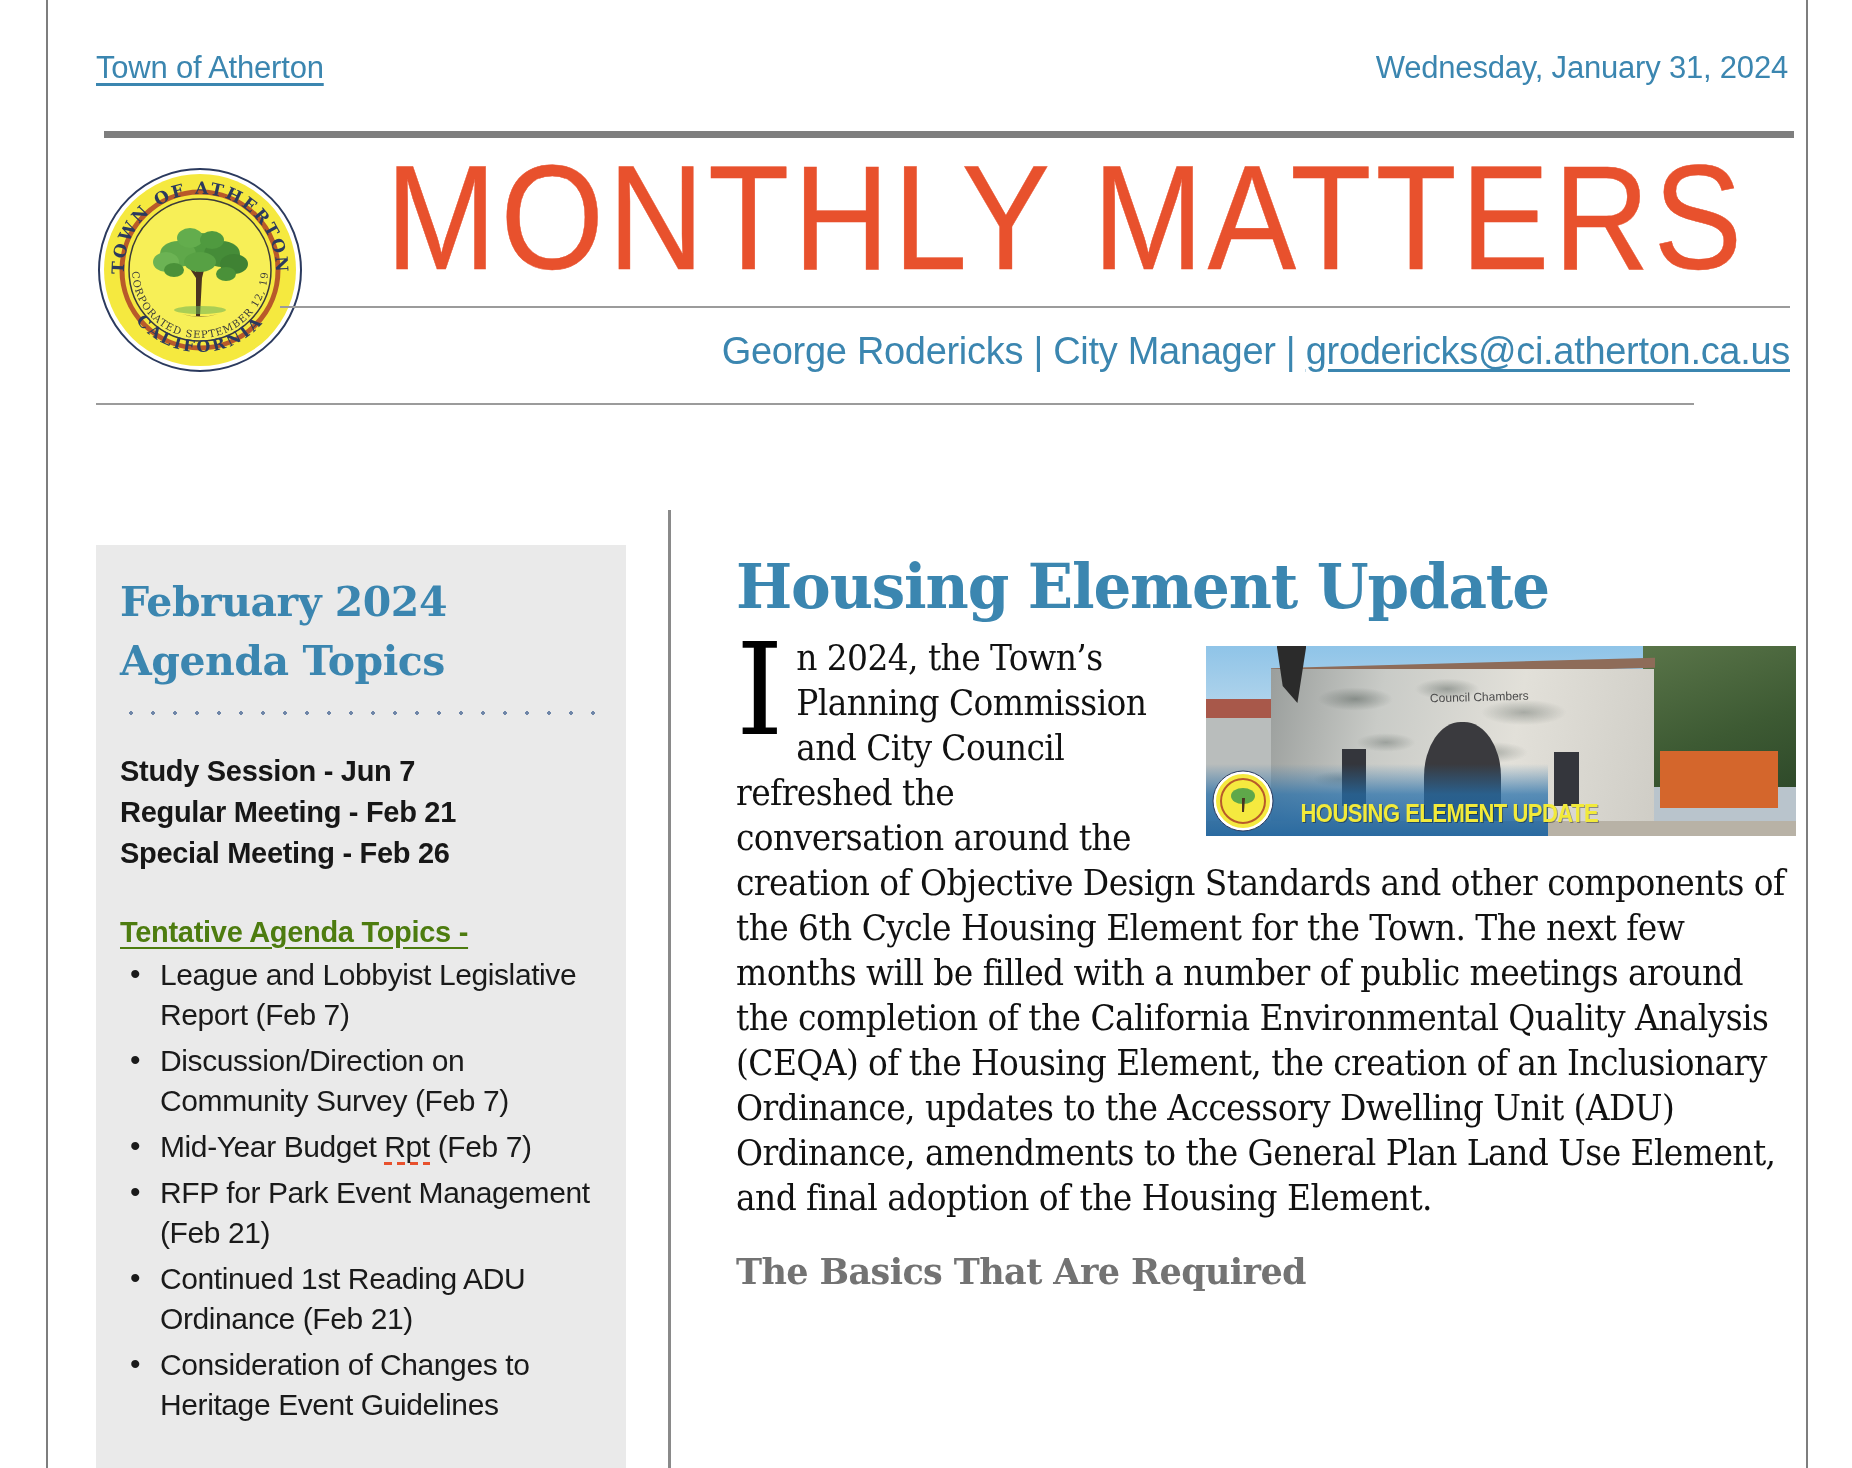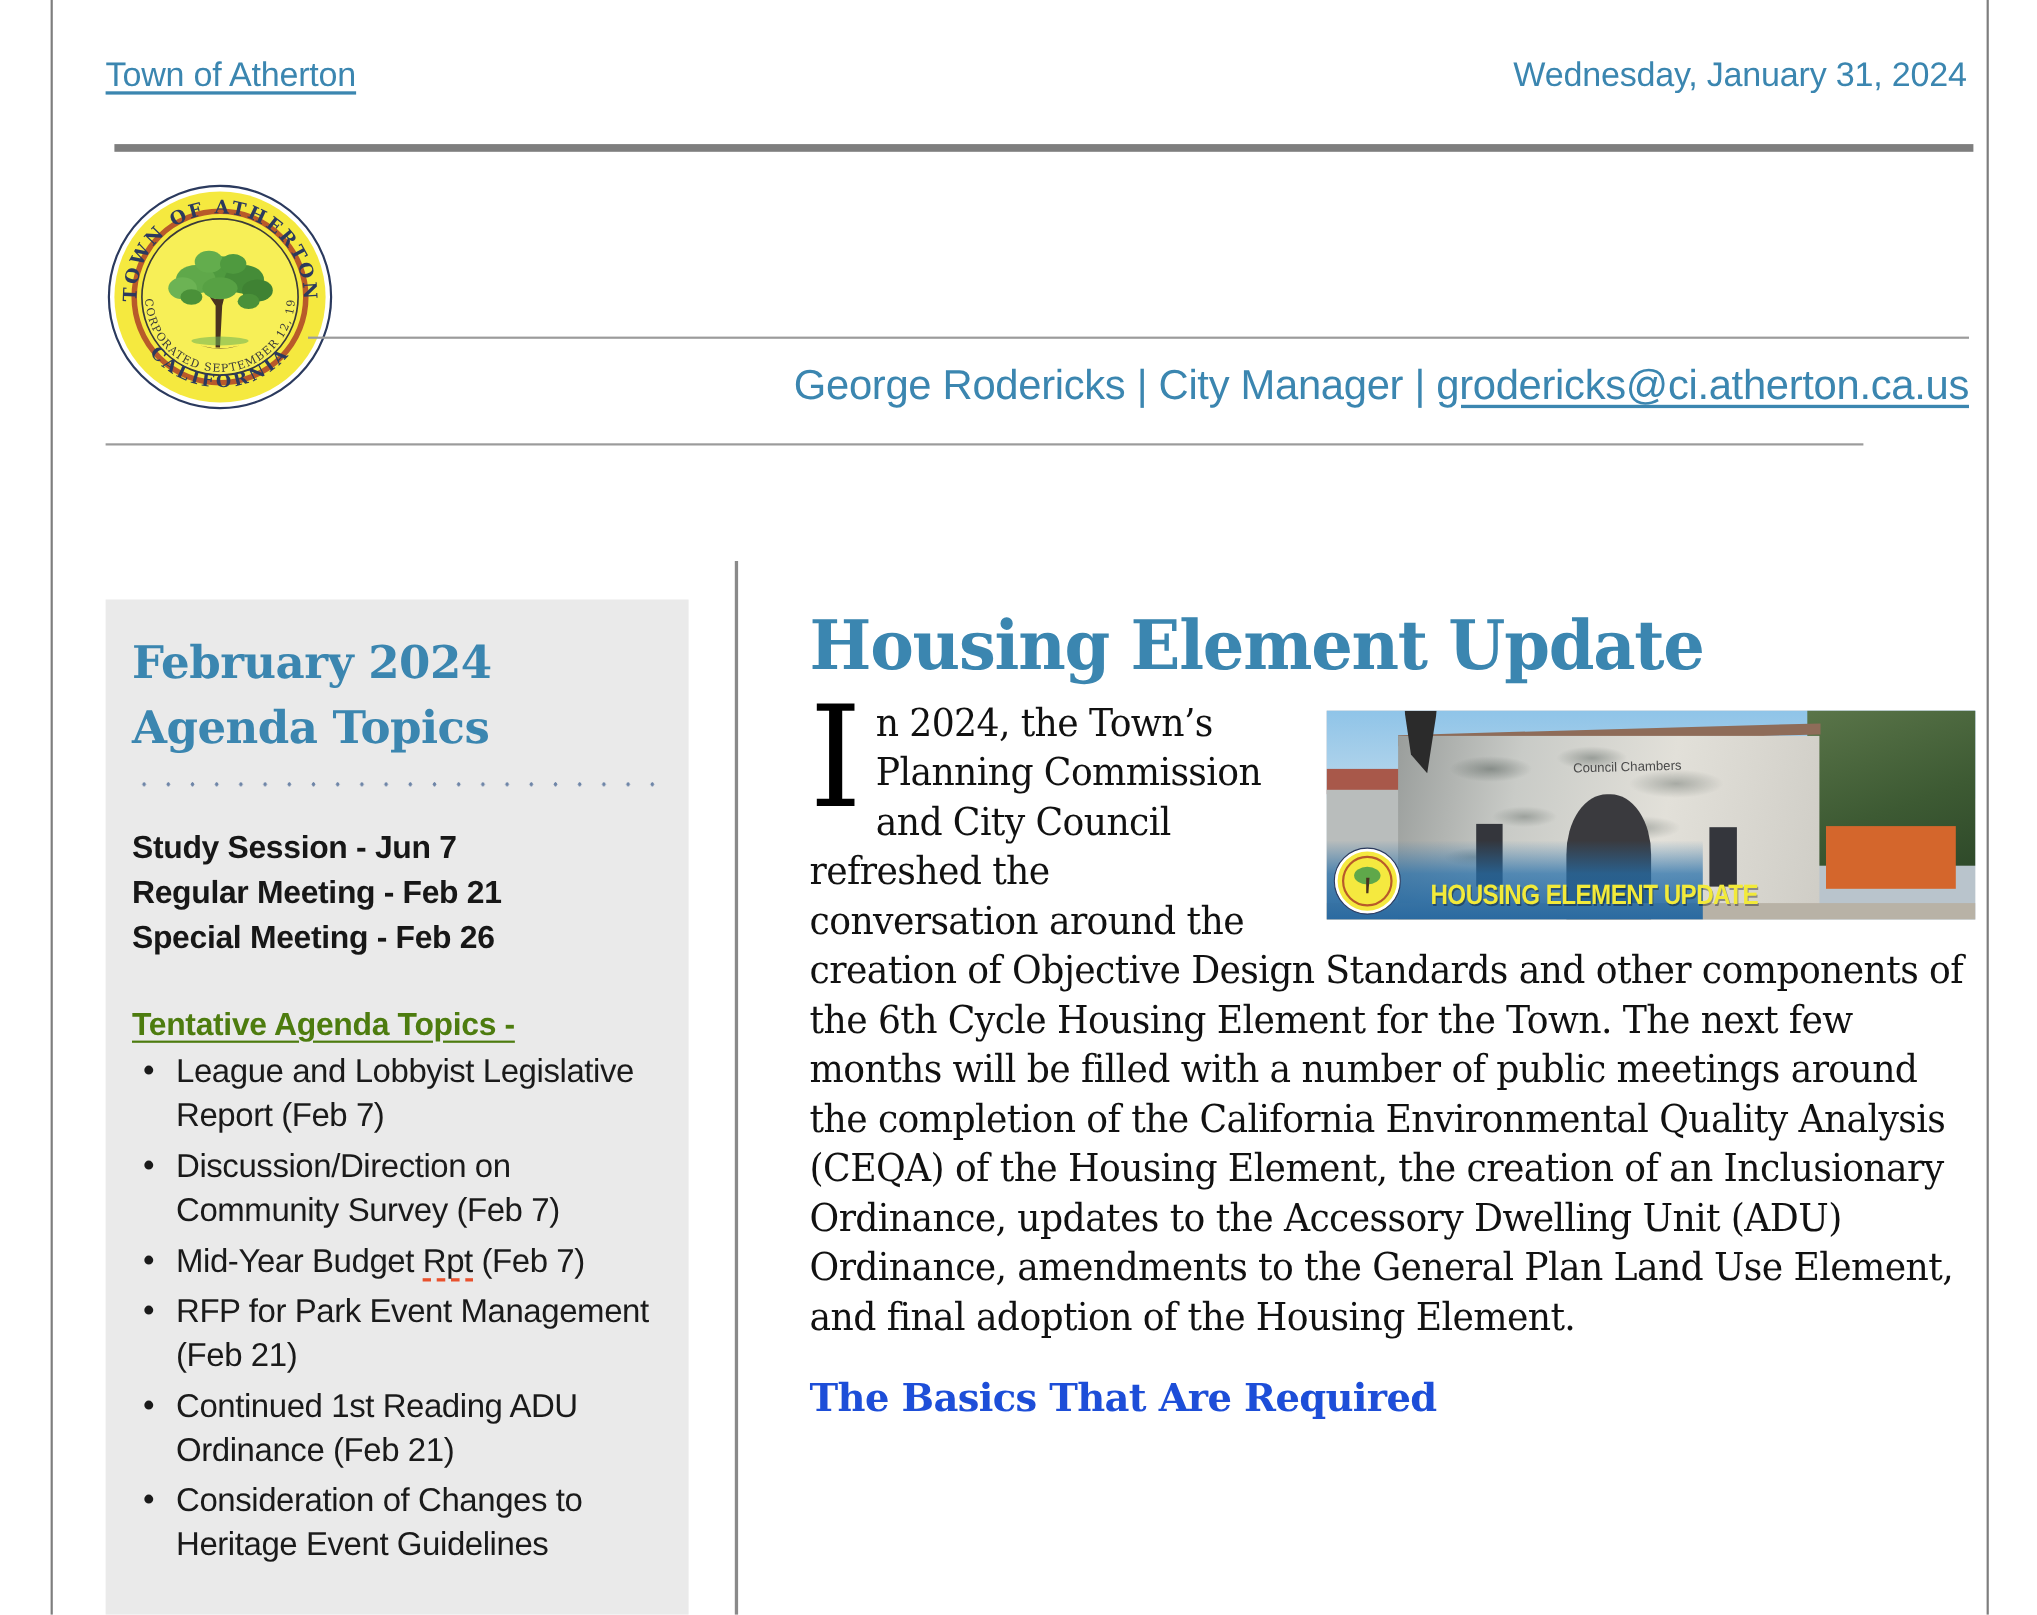--- a/index.html
+++ b/index.html
@@ -339,21 +339,21 @@
     font-size: 128px;
     line-height: 96px;
     font-weight: normal;
     padding: 6px 14px 0 0;
     color: #000;
   }
   .subhead {
     font-family: "DejaVu Serif", serif;
     font-size: 35px;
     font-weight: bold;
-    color: #1d4ed8;
+    color: #737373;
     margin: 30px 0 0 0;
     letter-spacing: -0.6px;
   }
 </style>
 </head>
 <body>
 
 <div id="page">
 
   <div class="page-rule-left"></div>
@@ -400,20 +400,23 @@
           <ellipse cx="94" cy="72" rx="13" ry="10" fill="#63ad4d"></ellipse>
           <ellipse cx="116" cy="74" rx="12" ry="9" fill="#4f9a3f"></ellipse>
           <ellipse cx="104" cy="96" rx="16" ry="10" fill="#57a144"></ellipse>
           <ellipse cx="78" cy="104" rx="10" ry="7" fill="#4a9139"></ellipse>
           <ellipse cx="130" cy="108" rx="10" ry="7" fill="#4a9139"></ellipse>
           <ellipse cx="104" cy="144" rx="26" ry="4" fill="#6cb354" opacity=".55"></ellipse>
         </g>
       </svg>
     </div>
 
+    <div class="mm-title">
+      <span>MONTHLY MATTERS</span>
+    </div>
 
     <div class="mm-rule-mid"></div>
 
     <div class="mm-sub">
       <span>George Rodericks</span><span> | </span><span>City Manager</span><span> | </span><a href="#">grodericks@ci.atherton.ca.us</a>
     </div>
   </div>
 
   <div class="mm-rule-bot"></div>
 

